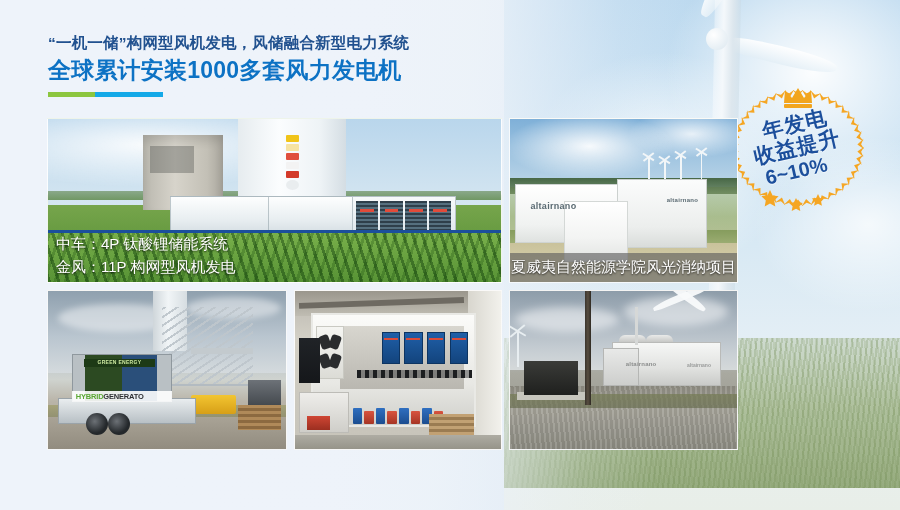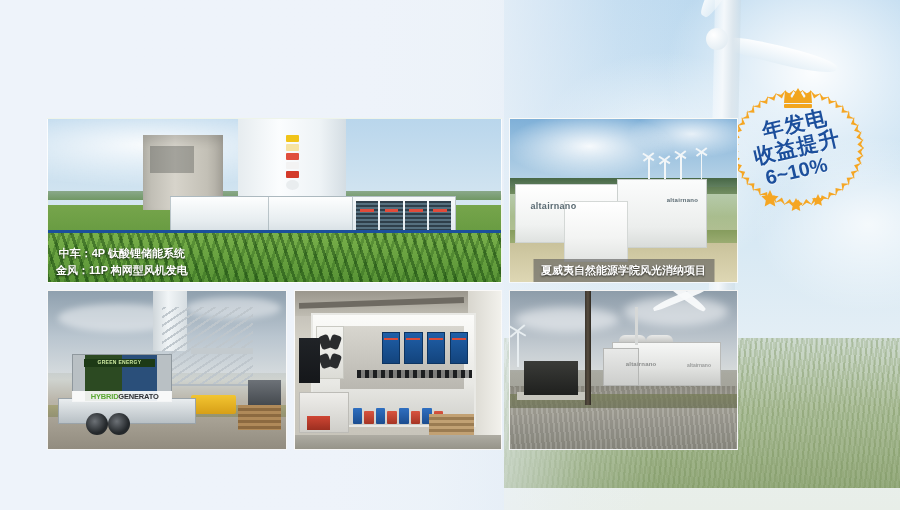--- a/index.html
+++ b/index.html
@@ -113,24 +113,23 @@
     display: grid; grid-template-columns: 240px 208px; gap: 7px;
   }
   .photo {
     position: relative; overflow: hidden;
     border: 1px solid rgba(255,255,255,.9);
     background: #b9c6cf;
   }
   .caption {
     position: absolute; left: 0; bottom: 0;
     padding: 3px 8px 4px 8px;
-    color: #ffffff; font-size: 11px; font-weight: 700;
+    color: #ffffff; font-size: 15px; font-weight: 400;
     line-height: 1.5; white-space: nowrap;
     text-shadow: 0 1px 2px rgba(0,0,0,.75);
-    text-align: center;
   }
   .caption.plate { background: rgba(90,90,90,.62); }
   .caption.plate.center { left: 50%; transform: translateX(-50%); }
 
   
   .p1 { background: linear-gradient(180deg, #cfe1ef 0%, #dce9f2 34%, #cfe0ea 46%, #7ba84f 47%, #4f8a2f 100%); }
   .p1 .sky { position: absolute; left:0; right:0; top:0; height: 53%;
     background: radial-gradient(ellipse 60% 70% at 22% 30%, rgba(255,255,255,.9), rgba(255,255,255,0) 70%),
                 linear-gradient(180deg, #b9d6ec, #d5e6f1); }
   .p1 .tower { position: absolute; left: 42%; top: -6%; width: 108px; height: 58%;
@@ -224,21 +223,21 @@
   .p3 .trailer { position:absolute; left: 4%; bottom: 16%; width: 58%; height: 16%;
     background: linear-gradient(180deg,#e9edef,#b8c0c5); border: 1px solid #9aa3a9; }
   .p3 .unit { position:absolute; left: 10%; bottom: 30%; width: 42%; height: 30%;
     background: linear-gradient(90deg,#b9c0c4 0 12%, #2c4a22 12% 50%, #2a4f7a 50% 86%, #b9c0c4 86% 100%);
     border: 1px solid #8f989e; }
   .p3 .greenband { position:absolute; left: 15%; bottom: 52%; width: 30%; height: 5%;
     background:#1d3a16; }
   .p3 .greenband span { color:#cde9a0; font-size:5px; font-weight:700; display:block;
     text-align:center; line-height: 1.5; letter-spacing:.3px; }
   .p3 .hybridband { position:absolute; left: 10%; bottom: 30%; width: 42%; height: 7%;
-    background: rgba(255,255,255,.9); display:flex; align-items:center;padding-left:15px; }
+    background: rgba(255,255,255,.9); display:flex; align-items:center; }
   .p3 .hybridband span { font-size: 7.5px; font-weight: 800; letter-spacing:-.2px;
     color:#2d2f33; padding-left: 4px; white-space:nowrap; }
   .p3 .hybridband b { color:#5aa832; }
   .p3 .wheel { position:absolute; bottom: 9%; width: 22px; height: 22px; border-radius:50%;
     background: radial-gradient(circle at 40% 38%, #6c7176, #24282b 62%); }
   .p3 .w1 { left: 16%; } .p3 .w2 { left: 25%; }
   .p3 .digger { position:absolute; left: 60%; bottom: 22%; width: 19%; height: 12%;
     background: linear-gradient(180deg,#f2c531,#d79f17); border-radius: 2px; }
   .p3 .pallet { position:absolute; left: 80%; bottom: 12%; width: 18%; height: 16%;
     background: repeating-linear-gradient(180deg,#b08a59 0 3px,#8c6a40 3px 6px); }
@@ -358,20 +357,28 @@
     <div class="bg-sky"></div>
     <div class="bg-grass"></div>
     <div class="bg-blade b1"></div>
     <div class="bg-blade b2"></div>
     <div class="bg-blade b3"></div>
     <div class="bg-mast"></div>
     <div class="bg-hub"></div>
     <div class="bg-veil"></div>
   </div>
 
+  <div class="header">
+    <div class="subtitle">“一机一储”构网型风机发电，风储融合新型电力系统</div>
+    <div class="maintitle">全球累计安装1000多套风力发电机</div>
+    <div class="accent-bar">
+      <div class="accent-seg green"></div>
+      <div class="accent-seg blue"></div>
+    </div>
+  </div>
 
   <div class="badge">
     <svg viewBox="0 0 160 130" aria-hidden="true">
       <g fill="#F5A623">
 
         <g id="wreath">
             <path d="M0,-4.2 L5.2,0 L0,4.2 L2.2,0 Z" fill="#F5A623" transform="translate(80.00,8.00) rotate(90.00) scale(1.25)"></path>
             <path d="M0,-4.2 L5.2,0 L0,4.2 L2.2,0 Z" fill="#F5A623" transform="translate(88.99,8.54) rotate(97.83) scale(1.25)"></path>
             <path d="M0,-4.2 L5.2,0 L0,4.2 L2.2,0 Z" fill="#F5A623" transform="translate(97.81,10.15) rotate(105.65) scale(1.25)"></path>
             <path d="M0,-4.2 L5.2,0 L0,4.2 L2.2,0 Z" fill="#F5A623" transform="translate(106.29,12.80) rotate(113.48) scale(1.25)"></path>

